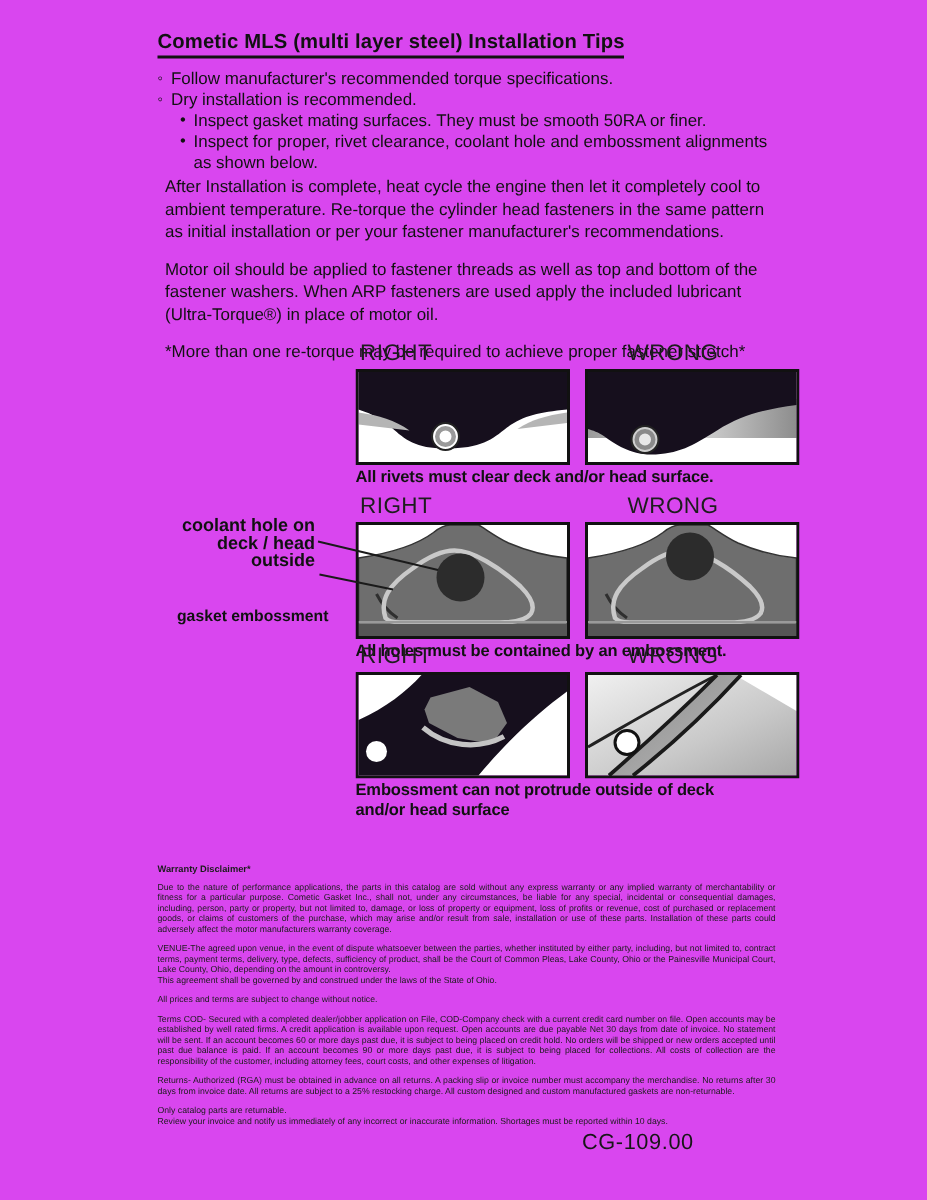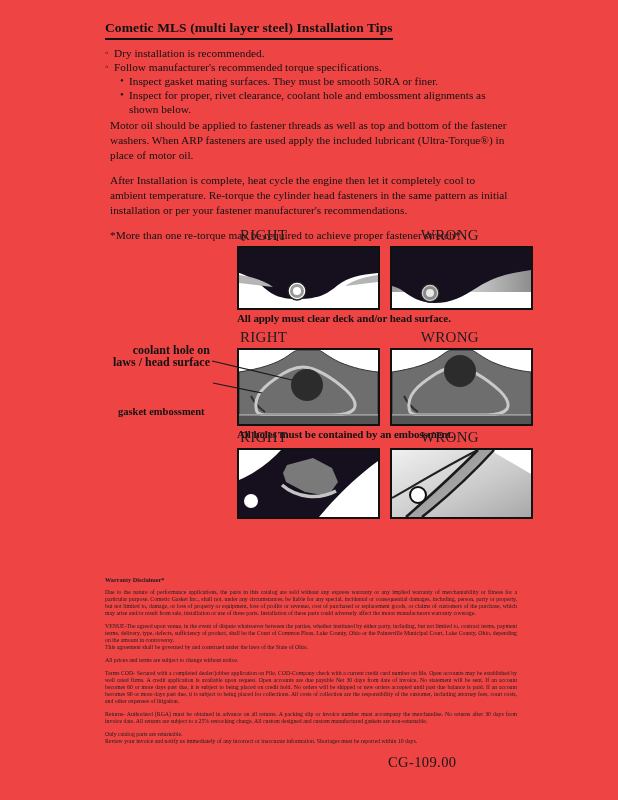--- a/index.html
+++ b/index.html
@@ -1,17 +1,17 @@
 <!DOCTYPE html>
 <html><head>
 <meta charset="utf-8">
 <style>
   html,body{margin:0;padding:0;background:#fff;}
-  .page{position:relative;width:618px;height:800px;background:#ef4444;overflow:hidden;
-        font-family:Liberation Serif, serif;color:#111;}
+  .page{position:relative;width:618px;height:800px;background:#d946ef;overflow:hidden;
+        font-family:Liberation Sans, sans-serif;color:#111;}
   .abs{position:absolute;}
 
   
   .title{left:105px;top:20px;font-size:13.5px;font-weight:bold;letter-spacing:0.1px;}
   .title span{display:inline-block;border-bottom:2px solid #111;padding-bottom:2px;}
 
   
   .tips{left:105px;top:46px;width:412px;font-size:11.3px;line-height:14px;}
   .b1{position:relative;padding-left:9px;}
   .b1::before{content:"◦";position:absolute;left:0;top:0;font-size:10px;}
@@ -48,29 +48,29 @@
 </head>
 <body>
 
 <div class="page">
 
   <div class="abs title">
     <span>Cometic MLS (multi layer steel) Installation Tips</span>
   </div>
 
   <div class="abs tips">
+    <div class="b1">Follow manufacturer's recommended torque specifications.</div>
     <div class="b1">Dry installation is recommended.</div>
-    <div class="b1">Follow manufacturer's recommended torque specifications.</div>
     <div class="b2">Inspect gasket mating surfaces.  They must be smooth 50RA or finer.</div>
     <div class="b2">Inspect for proper, rivet clearance, coolant hole and embossment alignments as shown below.</div>
   </div>
 
   <div class="abs diesel">
+    <p>After Installation is complete, heat cycle the engine then let it completely cool to ambient temperature. Re-torque the cylinder head fasteners in the same pattern as initial installation or per your fastener manufacturer's recommendations.</p>
     <p>Motor oil should be applied to fastener threads as well as top and bottom of the fastener washers. When ARP fasteners are used apply the included lubricant (Ultra-Torque®) in place of motor oil.</p>
-    <p>After Installation is complete, heat cycle the engine then let it completely cool to ambient temperature. Re-torque the cylinder head fasteners in the same pattern as initial installation or per your fastener manufacturer's recommendations.</p>
     <p>*More than one re-torque may be required to achieve proper fastener stretch*</p>
   </div>
 
   <div class="abs figrow" style="left:237px;top:228px;">
     <div class="lblrow">
       <span class="lL">RIGHT</span>
       <span class="lR">WRONG</span>
     </div>
     <div class="panels">
       <svg width="143" height="64" viewBox="0 0 143 64">
@@ -92,21 +92,21 @@
         </defs>
         <rect x="2" y="2" width="139" height="60" fill="#ffffff"></rect>
         <rect x="2" y="20" width="139" height="26" fill="url(#g1)"></rect>
         <rect x="2" y="46" width="139" height="16" fill="#ffffff"></rect>
         <path d="M2,2 H141 V24 C120,27 105,30 88,41 C72,51 62,57 44,57 C30,57 20,50 13,45 C9,42 5,41 2,40 Z" fill="#160f1d"></path>
         <circle cx="40" cy="47" r="9" fill="#cfcfcf" stroke="#222" stroke-width="1.4"></circle>
         <circle cx="40" cy="47" r="5.5" fill="#e8e8e8" stroke="#8a8a8a" stroke-width="3"></circle>
         <rect x="1" y="1" width="141" height="62" fill="none" stroke="#111" stroke-width="2"></rect>
       </svg>
     </div>
-    <div class="caption">All apply must clear deck and/or head surface.</div>
+    <div class="caption">All rivets must clear deck and/or head surface.</div>
   </div>
 
   <div class="abs figrow" style="left:237px;top:330px;">
     <div class="lblrow">
       <span class="lL">RIGHT</span>
       <span class="lR">WRONG</span>
     </div>
     <div class="panels">
       <svg width="143" height="78" viewBox="0 0 143 78">
         <rect x="2" y="2" width="139" height="74" fill="#ffffff"></rect>
@@ -127,21 +127,21 @@
         <rect x="2" y="66" width="139" height="1.6" fill="#9a9a9a"></rect>
         <rect x="2" y="68" width="139" height="8" fill="#555555"></rect>
         <rect x="1" y="1" width="141" height="76" fill="none" stroke="#111" stroke-width="2"></rect>
       </svg>
     </div>
     <div class="caption">All holes must be contained by an embossment.</div>
   </div>
 
   <div class="abs side1">
     <div>coolant hole on</div>
-    <div>laws / head surface</div>
+    <div>deck / head outside</div>
   </div>
   <div class="abs side2">gasket embossment</div>
   <svg class="abs leader" width="110" height="45" viewBox="0 0 110 45">
     <line x1="7" y1="6" x2="87" y2="25" stroke="#1a1a1a" stroke-width="1.2"></line>
     <line x1="8" y1="28" x2="57" y2="38" stroke="#1a1a1a" stroke-width="1.2"></line>
   </svg>
 
   <div class="abs figrow" style="left:237px;top:430px;">
     <div class="lblrow">
       <span class="lL">RIGHT</span>
@@ -171,20 +171,24 @@
         <rect x="2" y="2" width="139" height="67" fill="url(#g3)"></rect>
         <path d="M100,2 L141,2 L141,26 Z" fill="#ffffff"></path>
         <path d="M2,50 C30,34 60,16 88,2" fill="none" stroke="#222" stroke-width="2"></path>
         <path d="M88,2 L104,2 C82,26 56,50 32,69 L16,69 C40,48 66,24 88,2 Z" fill="url(#g4)"></path>
         <path d="M88,2 C66,24 40,48 16,69" fill="none" stroke="#1a1a1a" stroke-width="2.5"></path>
         <path d="M104,2 C82,26 56,50 32,69" fill="none" stroke="#1a1a1a" stroke-width="2.5"></path>
         <circle cx="28" cy="47" r="8" fill="#ffffff" stroke="#111" stroke-width="2"></circle>
         <rect x="1" y="1" width="141" height="69" fill="none" stroke="#111" stroke-width="2"></rect>
       </svg>
     </div>
+    <div class="caption">
+      <div>Embossment can not protrude outside of deck</div>
+      <div>and/or head surface</div>
+    </div>
   </div>
 
   <div class="abs disc">
     <h4>Warranty Disclaimer*</h4>
     <p>Due to the nature of performance applications, the parts in this catalog are sold without any express warranty or any implied warranty of merchantability or fitness for a particular purpose.  Cometic Gasket Inc., shall not, under any circumstances, be liable for any special, incidental or consequential damages, including, person, party or property, but not limited to, damage, or loss of property or equipment, loss of profits or revenue, cost of purchased or replacement goods, or claims of customers of the purchase, which may arise and/or result from sale, installation or use of these parts.  Installation of these parts could adversely affect the motor manufacturers warranty coverage.</p>
     <p class="tight">VENUE-The agreed upon venue, in the event of dispute whatsoever between the parties, whether instituted by either party, including, but not limited to, contract terms, payment terms, delivery, type, defects, sufficiency of product, shall be the Court of Common Pleas, Lake County, Ohio or the Painesville Municipal Court, Lake County, Ohio, depending on the amount in controversy.</p>
     <p>This agreement shall be governed by and construed under the laws of the State of Ohio.</p>
     <p>All prices and terms are subject to change without notice.</p>
     <p>Terms COD- Secured with a completed dealer/jobber application on File, COD-Company check with a current credit card number on file.  Open accounts may be established by well rated firms.  A credit application is available upon request.  Open accounts are due payable Net 30 days from date of invoice.  No statement will be sent.  If an account becomes 60 or more days past due, it is subject to being placed on credit hold.  No orders will be shipped or new orders accepted until past due balance is paid.  If an account becomes 90 or more days past due, it is subject to being placed for collections.  All costs of collection are the responsibility of the customer, including attorney fees, court costs, and other expenses of litigation.</p>
     <p>Returns- Authorized (RGA) must be obtained in advance on all returns.  A packing slip or invoice number must accompany the merchandise.  No returns after 30 days from invoice date.  All returns are subject to a 25% restocking charge.  All custom designed and custom manufactured gaskets are non-returnable.</p>

